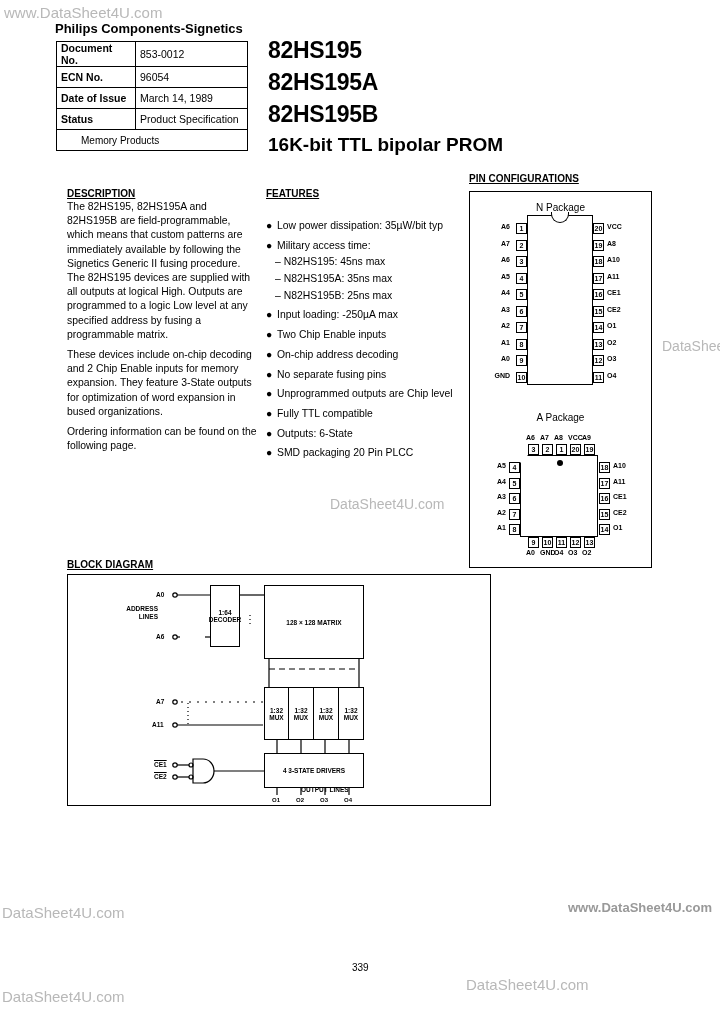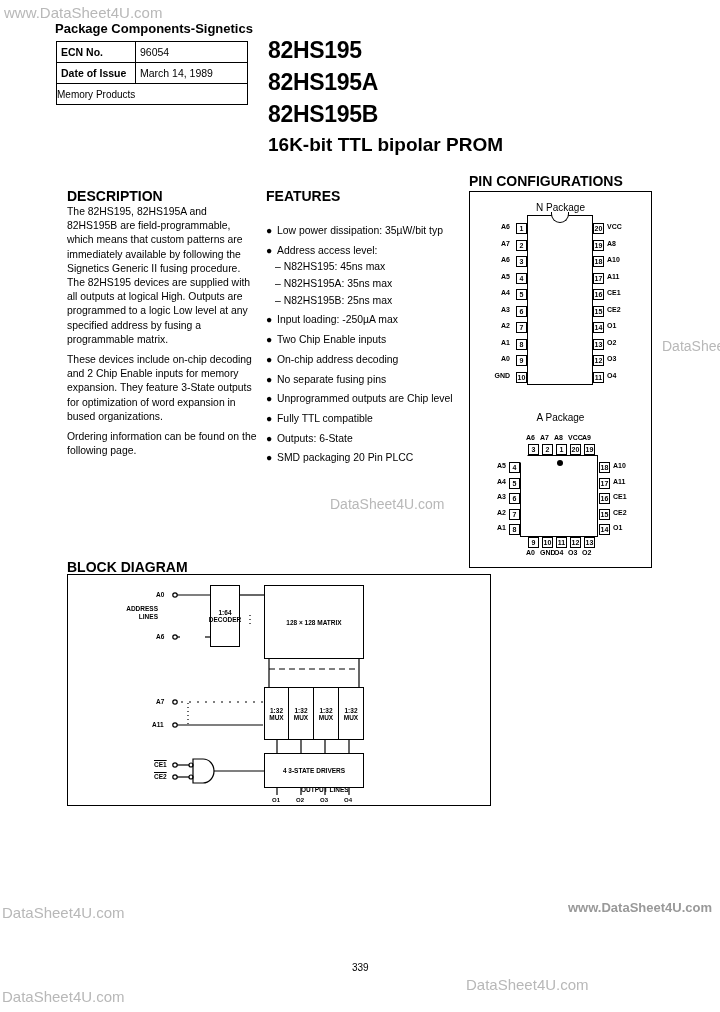--- a/index.html
+++ b/index.html
@@ -5,21 +5,21 @@
   html, body { margin:0; padding:0; background:#fff; }
   body { width:720px; height:1012px; position:relative; overflow:hidden; font-family:"Liberation Sans", sans-serif; color:#000; }
   .abs { position:absolute; }
   .wm { position:absolute; color:#b8b8b8; font-family:"Liberation Sans", sans-serif; font-size:14px; white-space:nowrap; }
   .company { left:55px; top:21px; font-size:13px; font-weight:bold; }
   table.info { position:absolute; left:56px; top:41px; width:192px; border-collapse:collapse; font-size:10.5px; }
   table.info td { border:1.5px solid #000; height:20px; padding:0 4px; }
   table.info td.k { font-weight:bold; width:70px; }
   .title { left:268px; font-size:23px; font-weight:bold; letter-spacing:-0.3px; line-height:26px; }
   .subtitle { left:268px; top:134px; font-size:19px; font-weight:bold; }
-  .h { font-size:14px; font-weight:bold; }
+  .h { font-size:10px; font-weight:bold;text-decoration:underline; }
   .para { font-size:10.4px; line-height:14.2px; margin:0 0 6px 0; }
   .desc { left:67px; top:188px; width:190px; }
   .feat { left:266px; top:188px; width:200px; font-size:10.4px; }
   .feat .item { line-height:14px; margin-bottom:5.7px; display:flex; }
   .feat .bul { width:11px; flex:none; }
   .feat .sub { padding-left:9px; margin-bottom:2.7px; }
   .pinbox { left:469px; top:191px; width:183px; height:377px; border:1.5px solid #000; box-sizing:border-box; }
   .pkgtitle { position:absolute; width:100%; text-align:center; font-size:10px; }
   .pin { position:absolute; font-size:7px; font-weight:bold; }
   .pnum { position:absolute; width:9px; height:9px; border:1px solid #000; font-size:7px; text-align:center; line-height:9px; font-weight:bold; background:#fff; }
@@ -32,33 +32,41 @@
 <body>
 
 <div class="wm" style="left:4px;top:4px;font-size:15px;">www.DataSheet4U.com</div>
 <div class="wm" style="left:662px;top:338px;font-size:14px;">DataShee</div>
 <div class="wm" style="left:330px;top:496px;">DataSheet4U.com</div>
 <div class="wm" style="left:2px;top:904px;font-size:15px;">DataSheet4U.com</div>
 <div class="wm" style="left:568px;top:900px;font-size:13px;font-weight:bold;color:#999;">www.DataSheet4U.com</div>
 <div class="wm" style="left:466px;top:976px;font-size:15px;">DataSheet4U.com</div>
 <div class="wm" style="left:2px;top:988px;font-size:15px;">DataSheet4U.com</div>
 
-<div class="abs company">Package Components-Signetics</div>
+<div class="abs company">Philips Components-Signetics</div>
 <table class="info">
   <tbody>
+      <tr>
+        <td class="k">Document No.</td>
+        <td>853-0012</td>
+      </tr>
   <tr>
         <td class="k">ECN No.</td>
         <td>96054</td>
       </tr>
   <tr>
         <td class="k">Date of Issue</td>
         <td>March 14, 1989</td>
       </tr>
   <tr>
-        <td colspan="2" style="padding-left:0;font-size:10px;">Memory Products</td>
+        <td class="k">Status</td>
+        <td>Product Specification</td>
+      </tr>
+  <tr>
+        <td colspan="2" style="padding-left:24px;font-size:10px;">Memory Products</td>
       </tr>
 </tbody>
   </table>
 
 <div class="abs title" style="top:37px;">82HS195</div>
 <div class="abs title" style="top:69px;">82HS195A</div>
 <div class="abs title" style="top:101px;">82HS195B</div>
 <div class="abs subtitle">16K-bit TTL bipolar PROM</div>
 
 <div class="abs desc">
@@ -69,21 +77,21 @@
 </div>
 
 <div class="abs feat">
   <div class="h" style="margin-bottom:20px;">FEATURES</div>
   <div class="item">
       <span class="bul">●</span>
       <span>Low power dissipation: 35µW/bit typ</span>
     </div>
   <div class="item" style="margin-bottom:2.7px;">
       <span class="bul">●</span>
-      <span>Address access level:</span>
+      <span>Military access time:</span>
     </div>
   <div class="item sub">– N82HS195: 45ns max</div>
   <div class="item sub">– N82HS195A: 35ns max</div>
   <div class="item sub" style="margin-bottom:5.7px;">– N82HS195B: 25ns max</div>
   <div class="item">
       <span class="bul">●</span>
       <span>Input loading: -250µA max</span>
     </div>
   <div class="item">
       <span class="bul">●</span>

